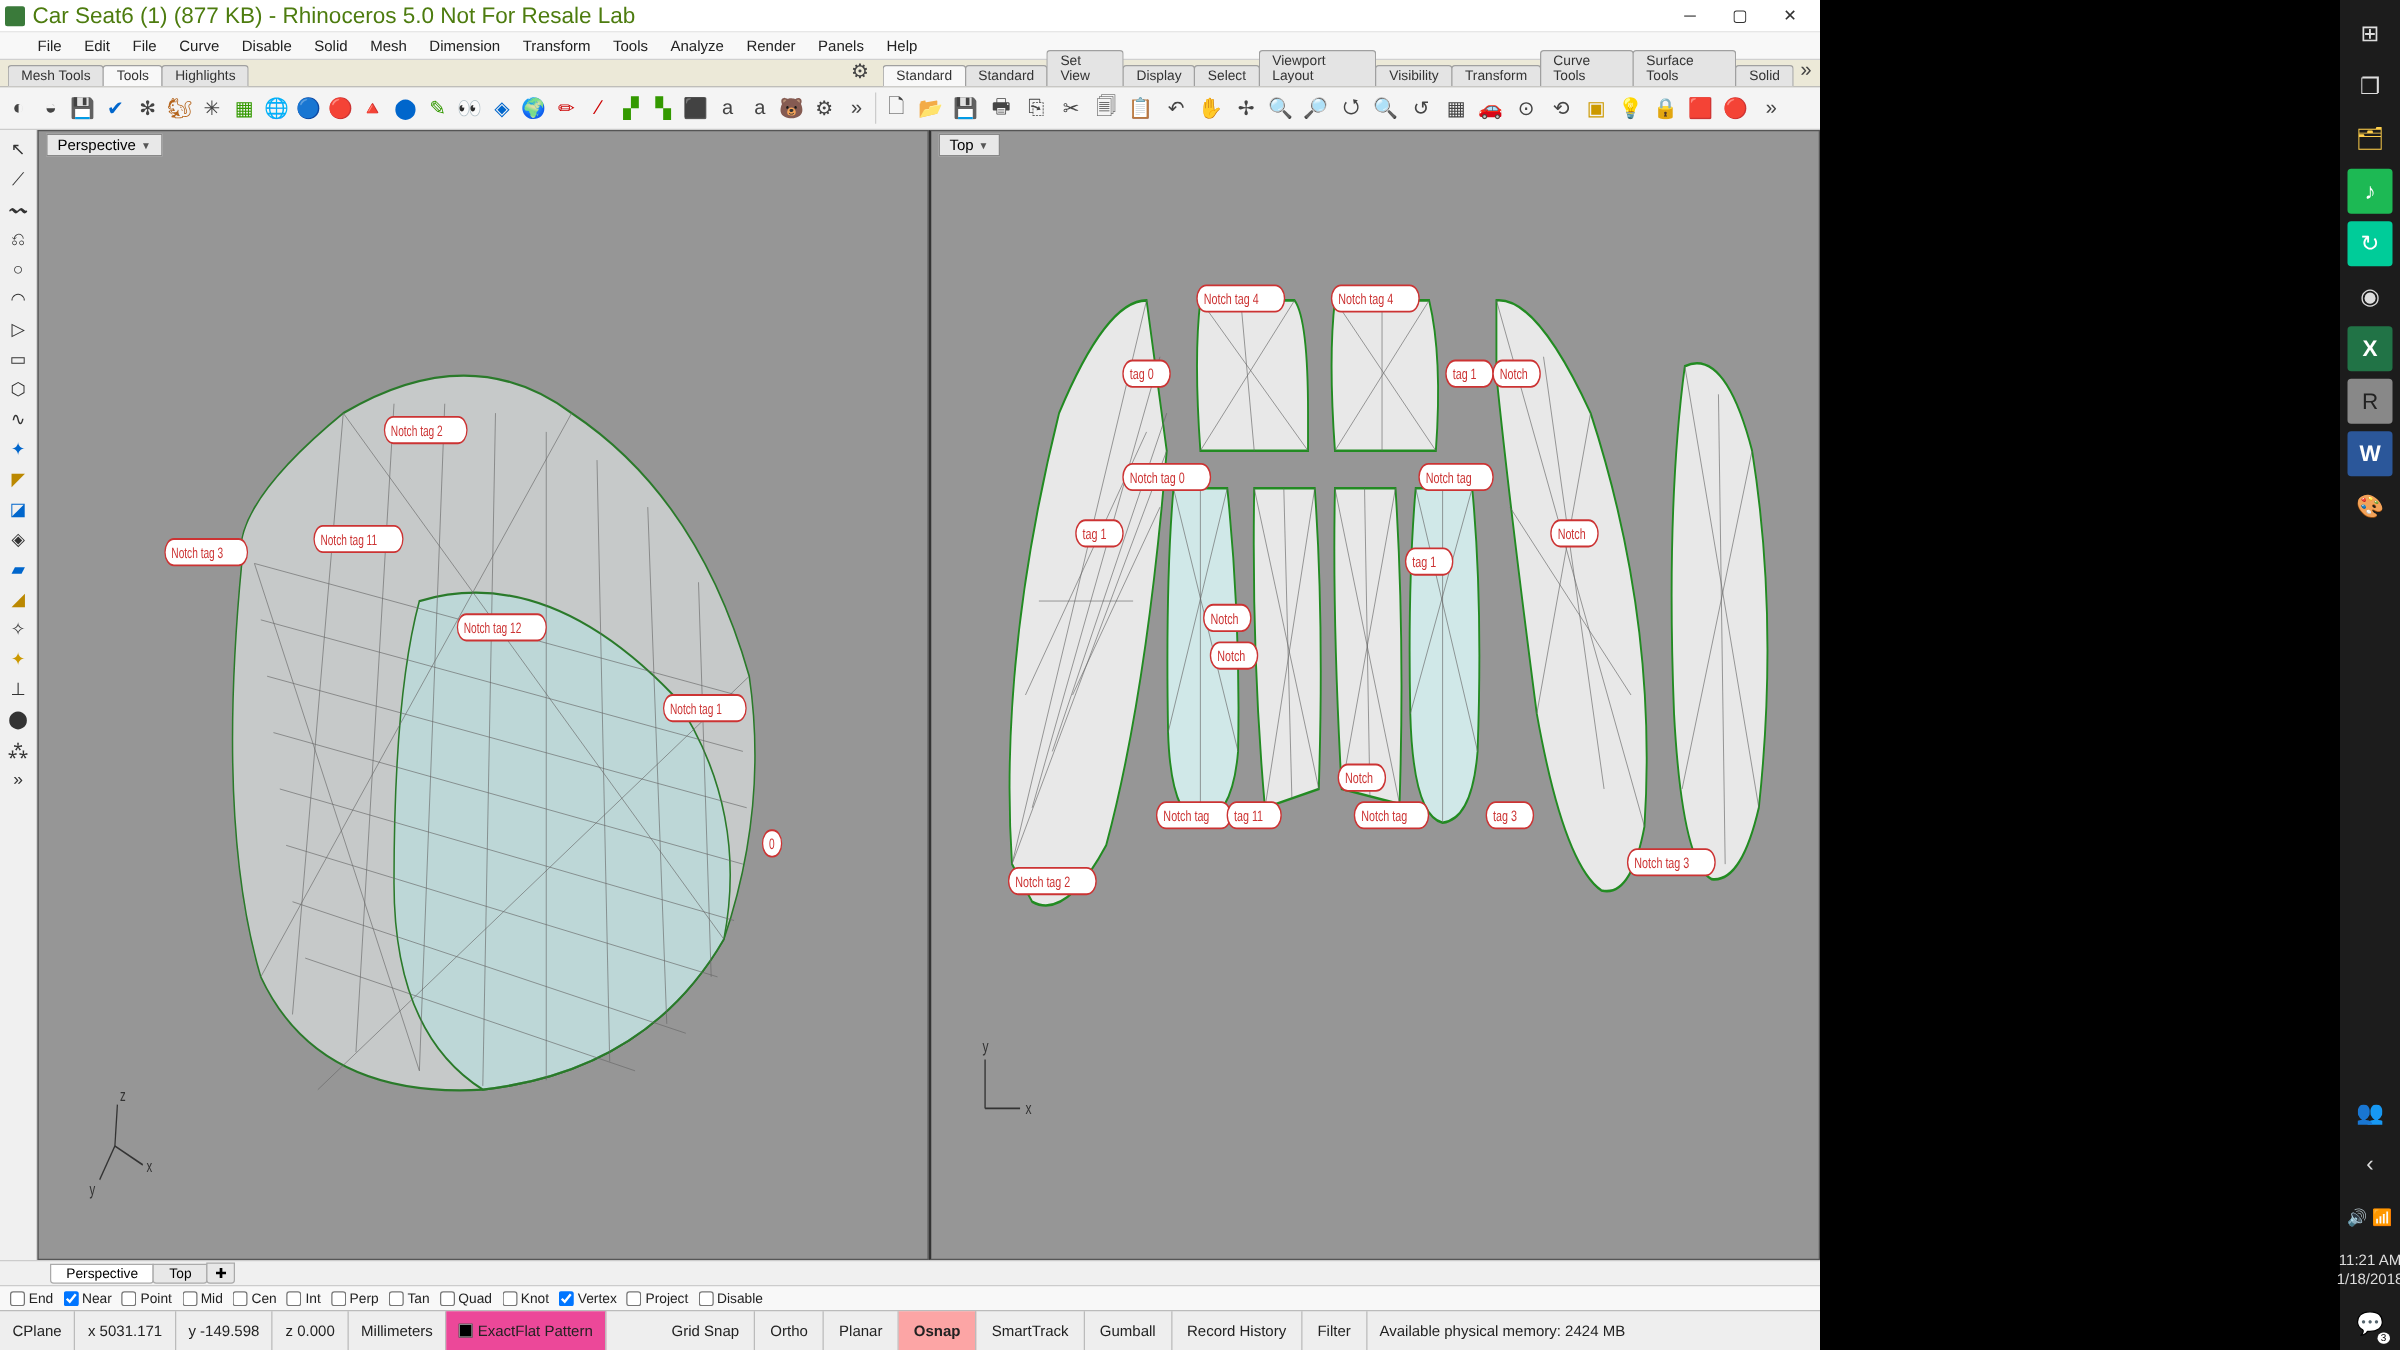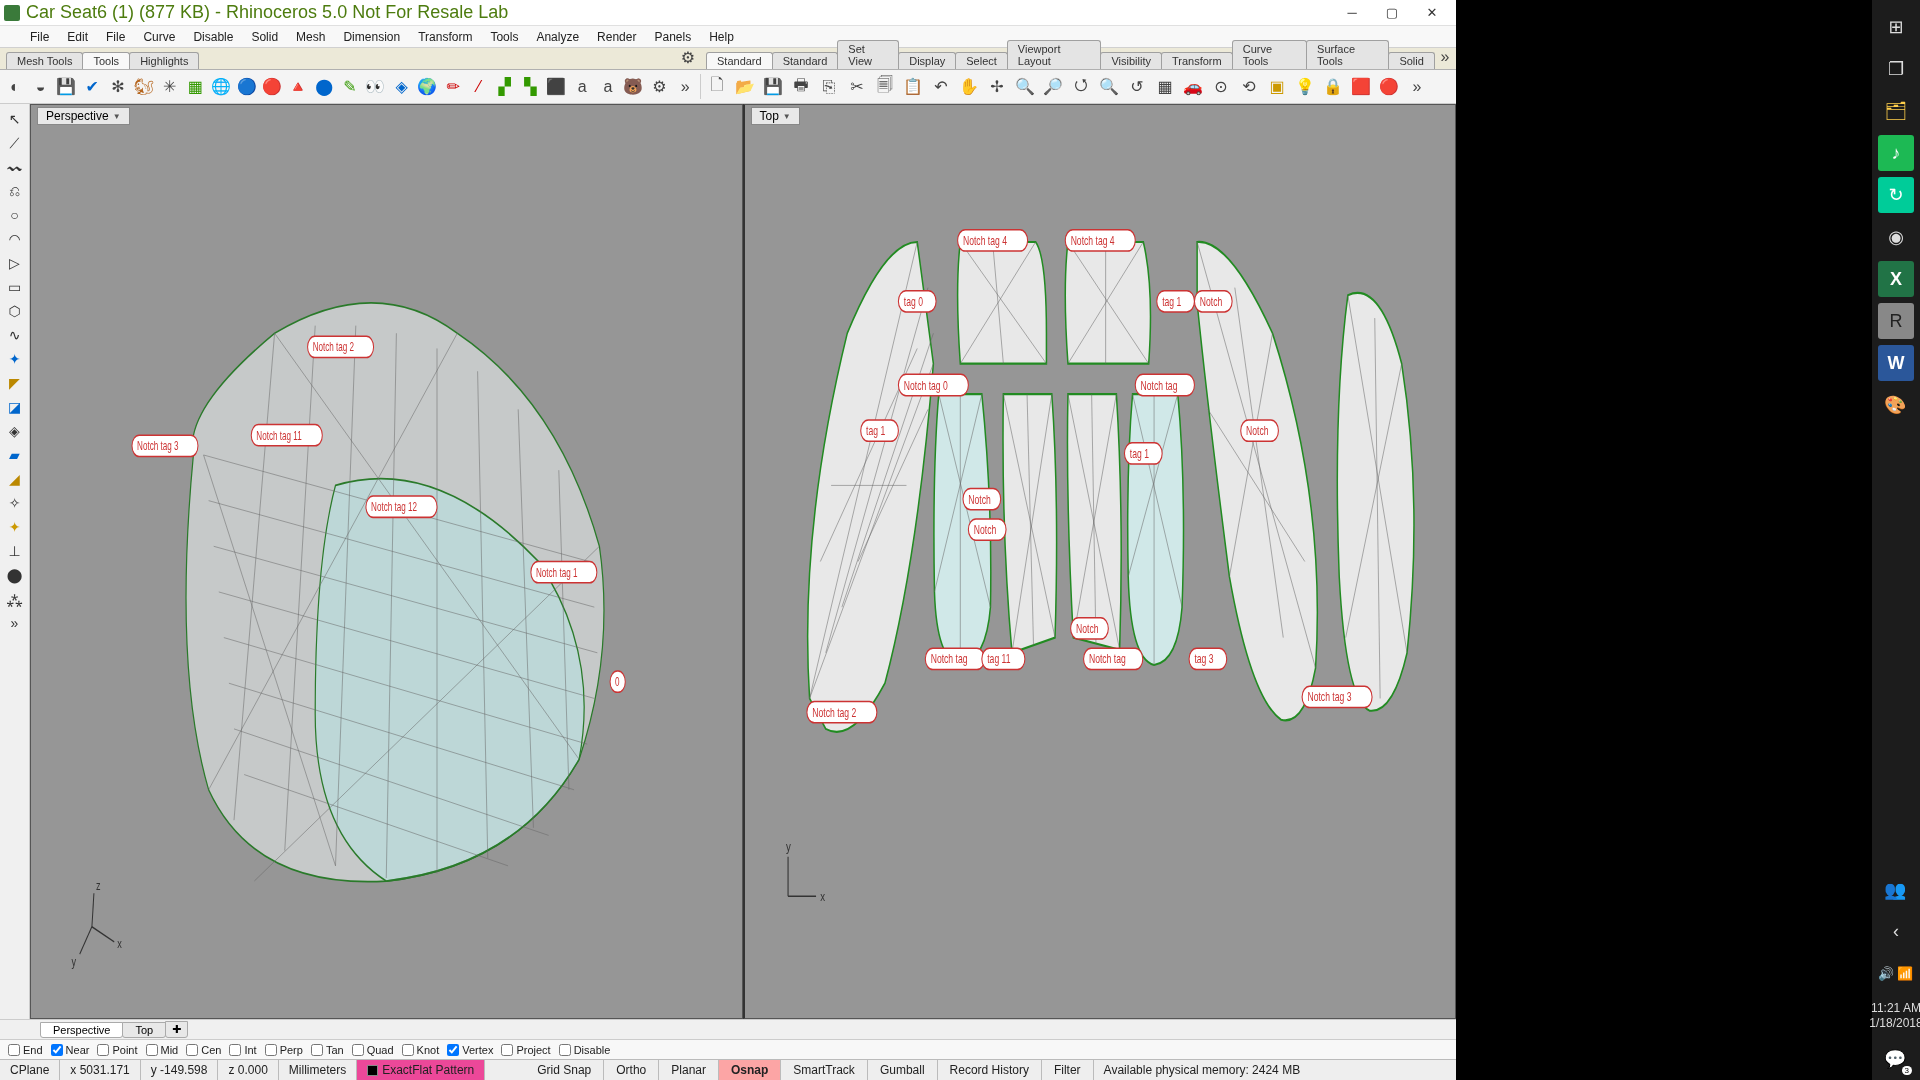--- a/index.html
+++ b/index.html
@@ -44,21 +44,21 @@
 .notch{fill:#fff;stroke:#c33;stroke-width:1}
 .notch-t{font-size:8px;fill:#c33}
 .axis-lbl{font-size:9px;fill:#333}
 .vtabs{height:20px;background:#f0f0f0;display:flex;align-items:center;padding-left:40px;gap:0;border-top:1px solid #ccc}
 .vtab{padding:1px 12px;font-size:11px;border:1px solid #aaa;background:#e8e8e8;border-radius:0 0 3px 3px;margin-right:-1px}
 .vtab.act{background:#fff}
 .vtab.add{padding:1px 6px}
 .snaprow{height:20px;background:#f8f8f8;display:flex;align-items:center;padding:0 8px;gap:8px;border-top:1px solid #ccc}
 .snaprow label{display:flex;align-items:center;gap:3px;font-size:11px;color:#222}
 .snaprow input{width:12px;height:12px}
-.statusbar{height:21px;background:#eee;display:flex;align-items:center;border-top:1px solid #bbb;font-size:11px;color:#222}
+.statusbar{height:32px;background:#eee;display:flex;align-items:center;border-top:1px solid #bbb;font-size:11px;color:#222}
 .statusbar .cell{padding:0 10px;border-right:1px solid #bbb;height:100%;display:flex;align-items:center}
 .statusbar .cell.sw{background:#ec4899}
 .statusbar .swatch{width:11px;height:11px;background:#000;margin-right:4px;border:1px solid #888}
 .statusbar .btncell{padding:0 12px;border-right:1px solid #bbb;height:100%;display:flex;align-items:center}
 .statusbar .btncell.act{background:#fca5a5;font-weight:bold}
 .mesh-line{stroke:#666;stroke-width:0.4;fill:none}
 .mesh-fill{fill:#e8e8e8;stroke:#228b22;stroke-width:1.4}
 .mesh-fill2{fill:#d0e8e8;stroke:#228b22;stroke-width:1.4}
 .outline3d{fill:rgba(230,235,235,0.6);stroke:#2a7a2a;stroke-width:1.2}
 </style>

